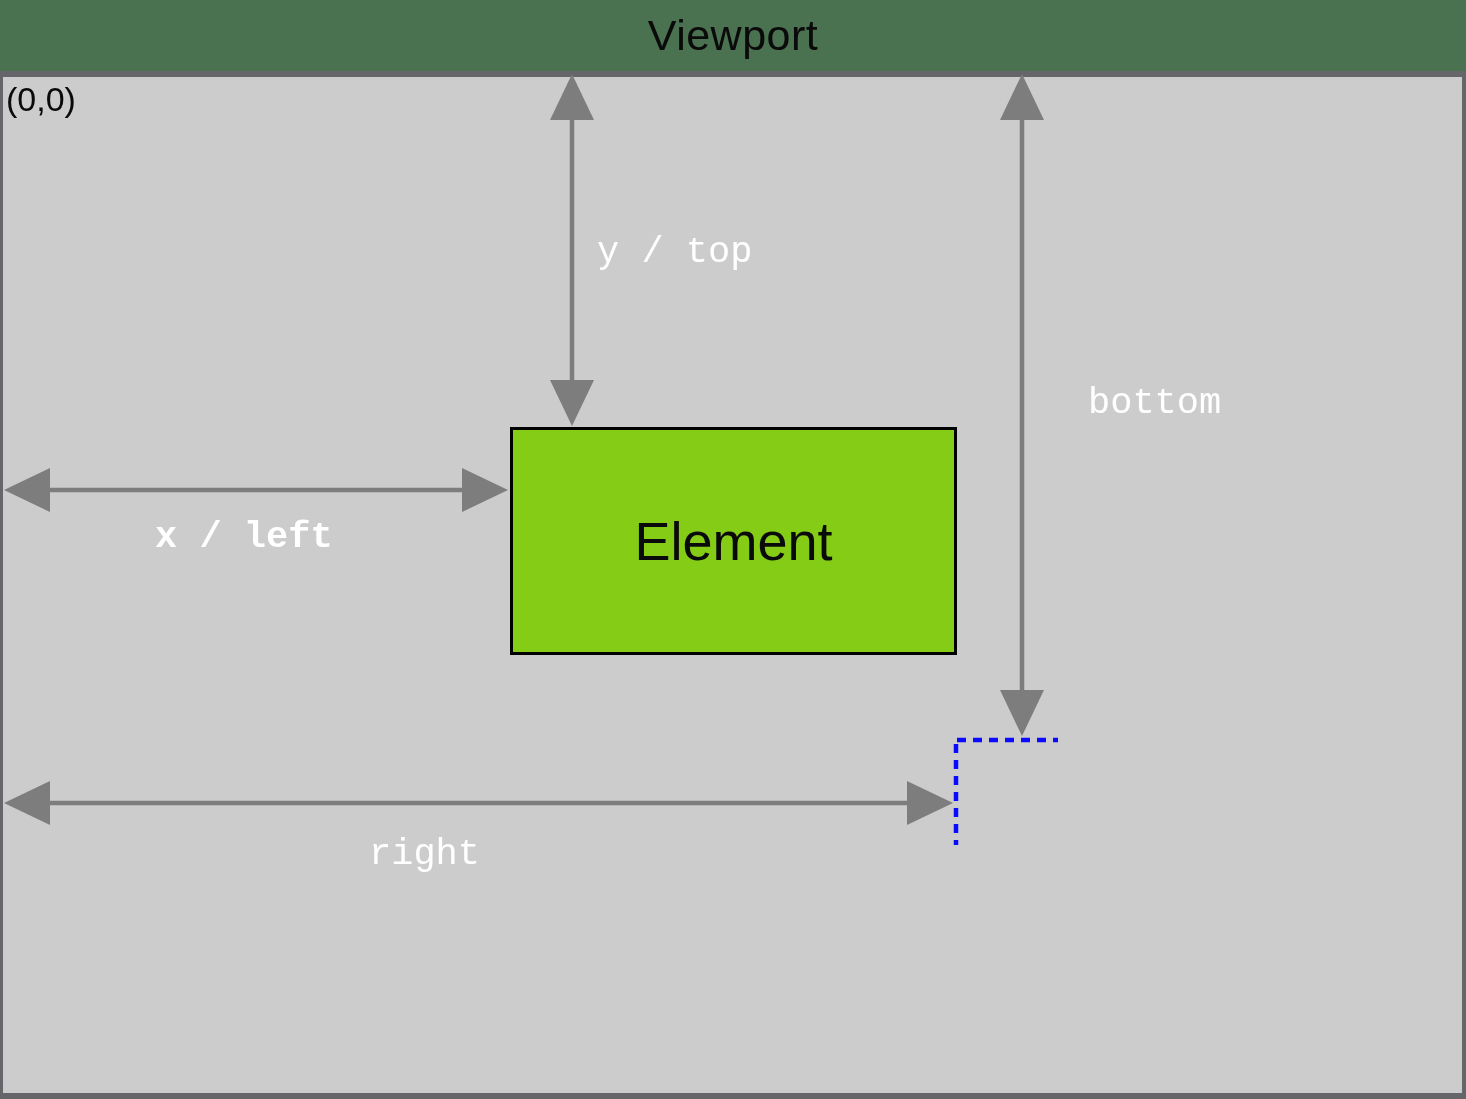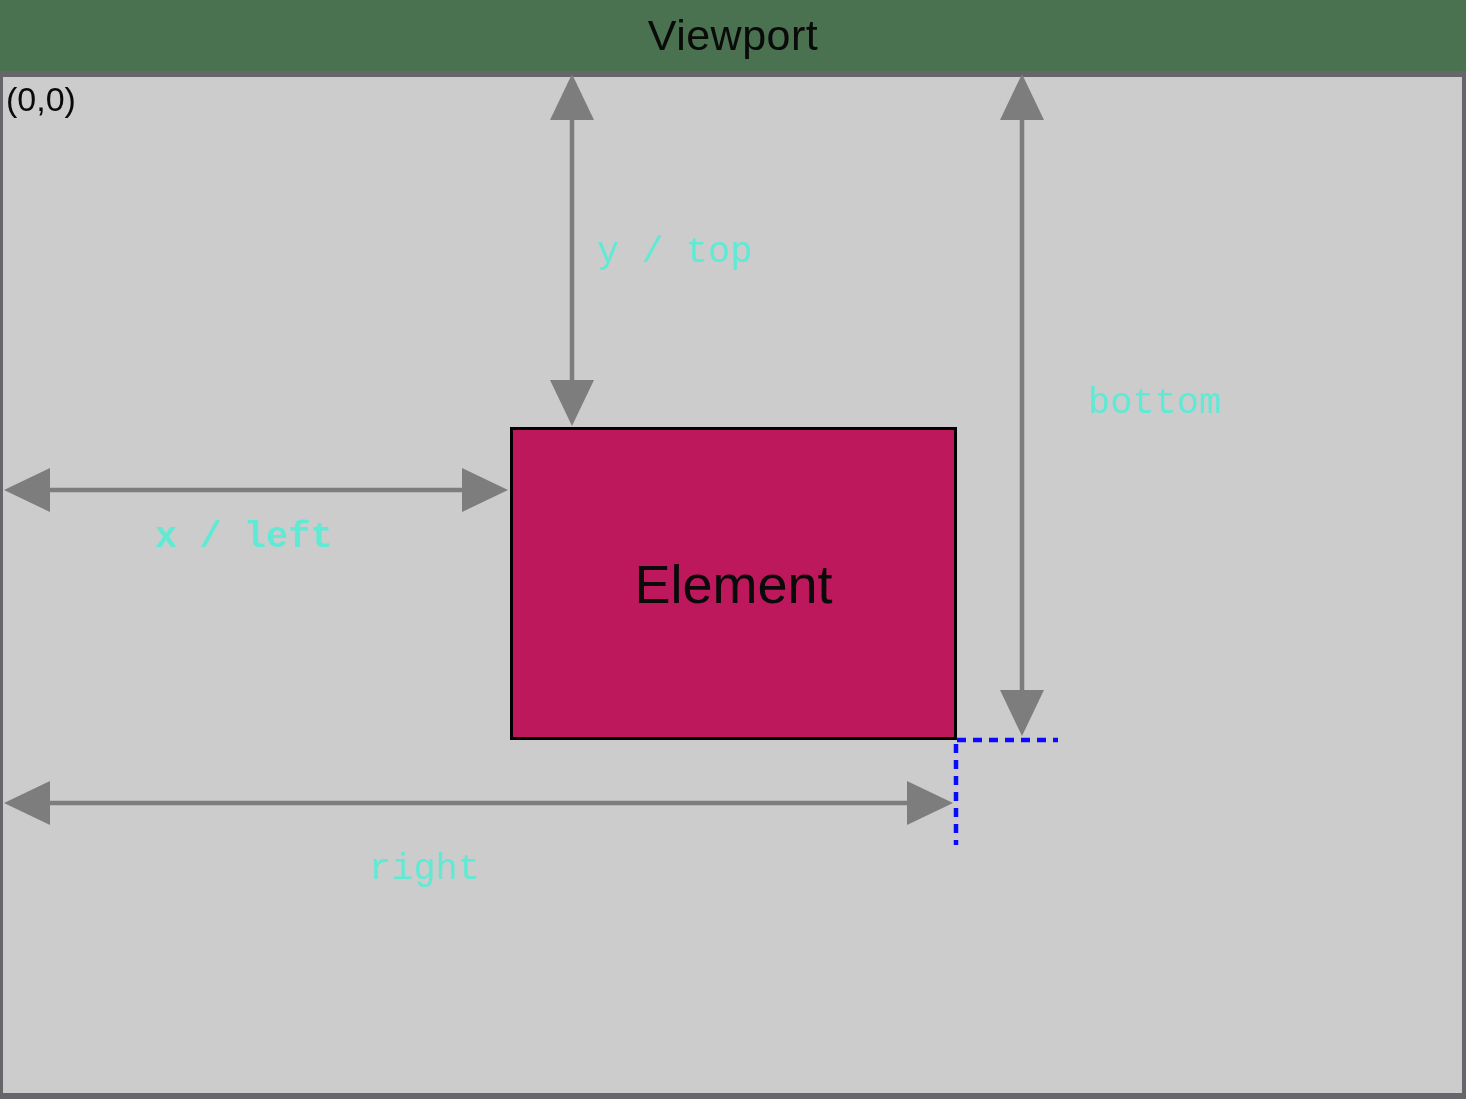--- a/index.html
+++ b/index.html
@@ -45,36 +45,36 @@
     left: 6px;
     top: 81px;
     font-size: 34px;
     color: #0a0a0a;
     line-height: 1.1;
   }
   .mono-label {
     position: absolute;
     font-family: "Liberation Mono", monospace;
     font-size: 37px;
-    color: #5eead4;
+    color: #ffffff;
     line-height: 1;
     white-space: pre;
   }
   .label-y-top  { left: 597px;  top: 234px; }
   .label-x-left { left: 155px;  top: 519px; font-weight: bold; }
   .label-bottom { left: 1088px; top: 385px; }
-  .label-right  { left: 369px;  top: 836px; margin-top: 15px; }
+  .label-right  { left: 369px;  top: 836px; }
   .element-box {
     position: absolute;
     left: 510px;
     top: 427px;
     width: 447px;
-    height: 313px;
+    height: 228px;
     box-sizing: border-box;
-    background: #be185d;
+    background: #84cc16;
     border: 3px solid #000000;
     display: flex;
     align-items: center;
     justify-content: center;
   }
   .element-box .element-label {
     font-size: 54px;
     color: #0a0a0a;
   }
   svg.arrows {

